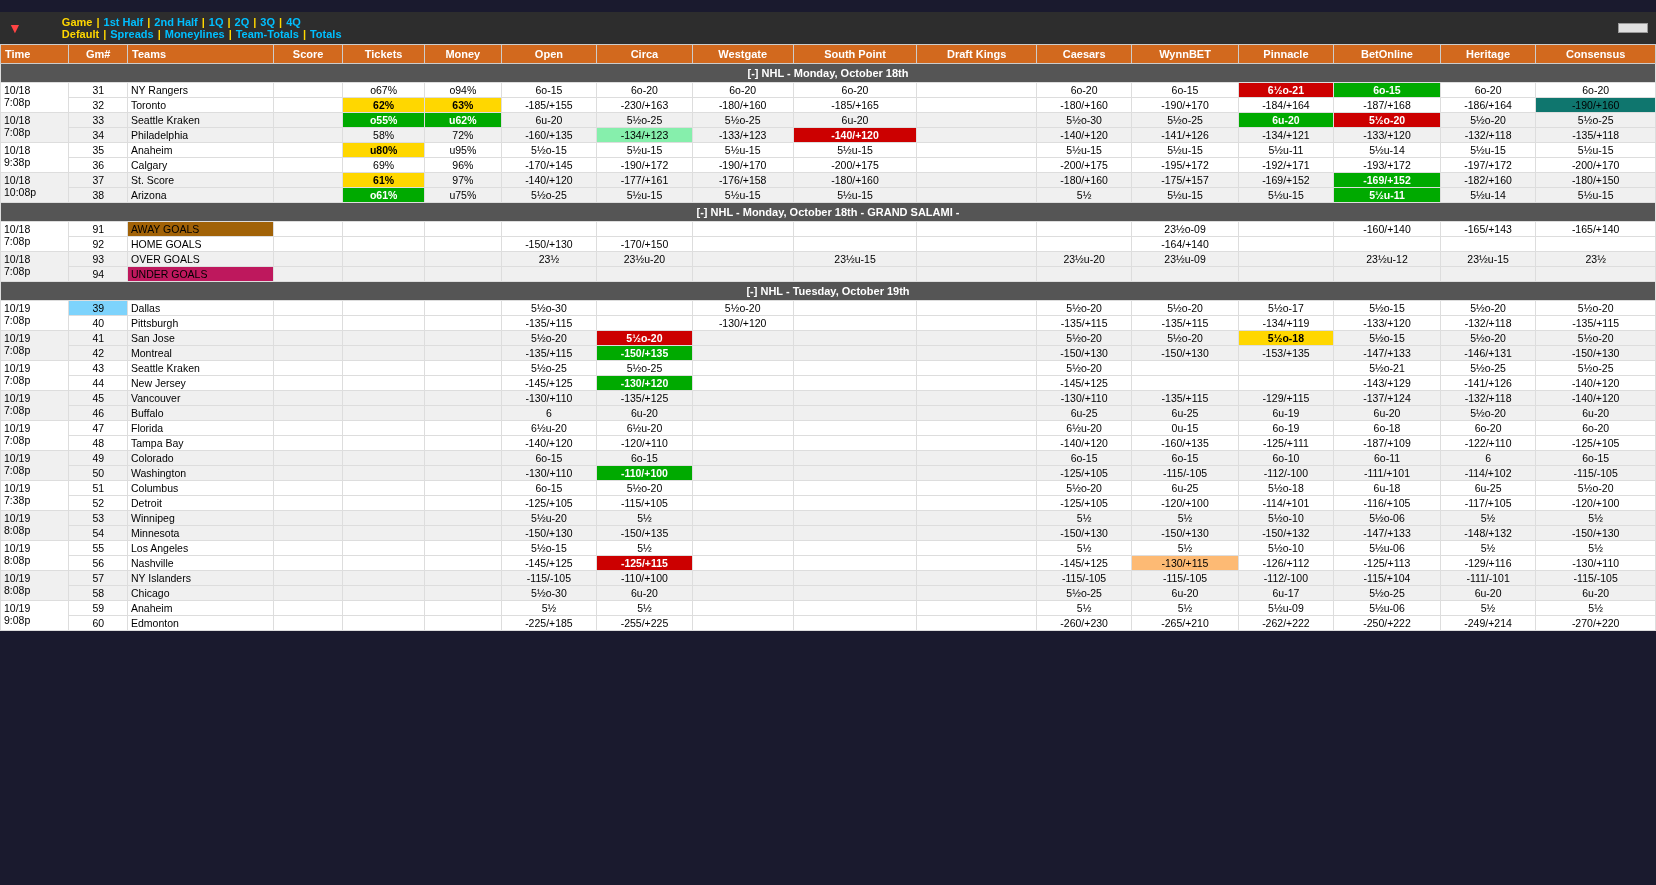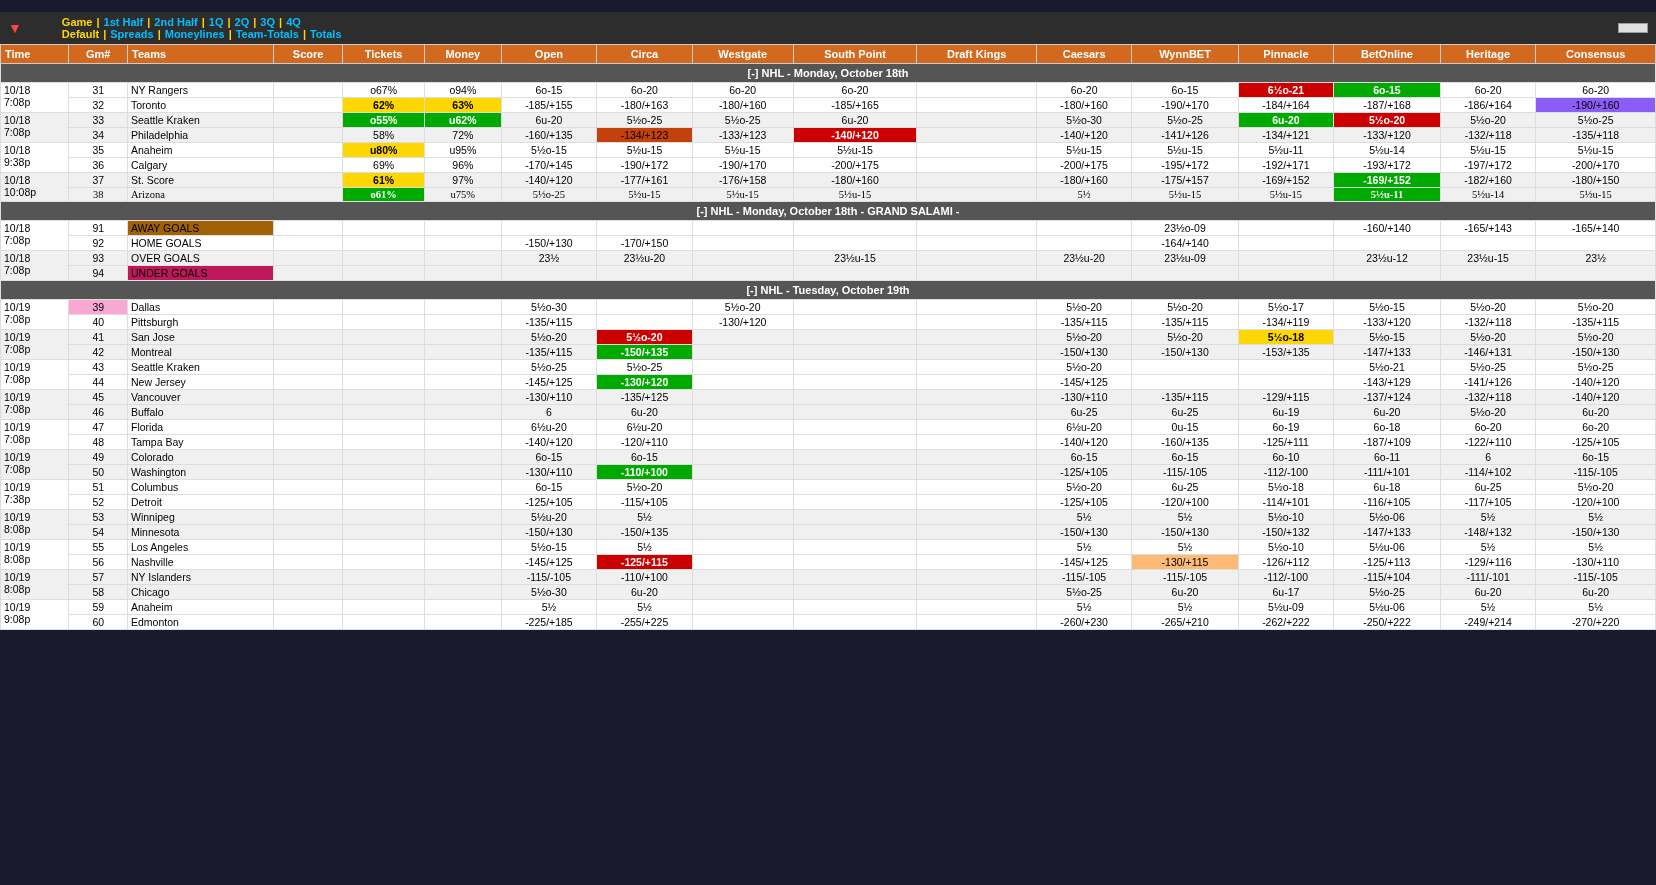--- a/index.html
+++ b/index.html
@@ -198,30 +198,30 @@
       <td style="background:#fff">6o-20</td>
       <td style="background:#fff">6o-20</td>
     </tr>
       <tr style="background: rgb(255, 255, 255);">
       <td style="background:#fff">32</td>
       <td class="left" style="background:#fff">Toronto</td>
       <td style="background:#fff"></td>
       <td class="highlight-yellow" style="">62%</td>
       <td class="highlight-yellow" style="">63%</td>
       <td style="background:#fff">-185/+155</td>
-      <td class="" style="background:#fff">-180/+163</td>
+      <td class="" style="background:#fff">-230/+163</td>
       <td style="background:#fff">-180/+160</td>
       <td class="" style="background:#fff">-185/+165</td>
       <td style="background:#fff"></td>
       <td style="background:#fff">-180/+160</td>
       <td style="background:#fff">-190/+170</td>
       <td class="" style="background:#fff">-184/+164</td>
       <td class="" style="background:#fff">-187/+168</td>
       <td style="background:#fff">-186/+164</td>
-      <td style="background:#8b5cf6">-190/+160</td>
+      <td style="background:#0f766e">-190/+160</td>
     </tr>
       <tr style="background: rgb(240, 240, 240);">
       <td rowspan="2" class="left" style="vertical-align:top;background:#f0f0f0">10/18<br>7:08p</td>
       <td style="background:#f0f0f0">33</td>
       <td class="left" style="background:#f0f0f0">Seattle Kraken</td>
       <td style="background:#f0f0f0"></td>
       <td class="highlight-green" style="">o55%</td>
       <td class="highlight-green" style="">u62%</td>
       <td style="background:#f0f0f0">6u-20</td>
       <td class="" style="background:#f0f0f0">5½o-25</td>
@@ -235,21 +235,21 @@
       <td style="background:#f0f0f0">5½o-20</td>
       <td style="background:#f0f0f0">5½o-25</td>
     </tr>
       <tr style="background: rgb(240, 240, 240);">
       <td style="background:#f0f0f0">34</td>
       <td class="left" style="background:#f0f0f0">Philadelphia</td>
       <td style="background:#f0f0f0"></td>
       <td class="" style="background:#f0f0f0">58%</td>
       <td class="" style="background:#f0f0f0">72%</td>
       <td style="background:#f0f0f0">-160/+135</td>
-      <td class="" style="background:#c2410c">-134/+123</td>
+      <td class="" style="background:#86efac">-134/+123</td>
       <td style="background:#f0f0f0">-133/+123</td>
       <td class="highlight-red" style="">-140/+120</td>
       <td style="background:#f0f0f0"></td>
       <td style="background:#f0f0f0">-140/+120</td>
       <td style="background:#f0f0f0">-141/+126</td>
       <td class="" style="background:#f0f0f0">-134/+121</td>
       <td class="" style="background:#f0f0f0">-133/+120</td>
       <td style="background:#f0f0f0">-132/+118</td>
       <td style="background:#f0f0f0">-135/+118</td>
     </tr>
@@ -302,21 +302,21 @@
       <td style="background:#f0f0f0">-176/+158</td>
       <td style="background:#f0f0f0">-180/+160</td>
       <td style="background:#f0f0f0"></td>
       <td style="background:#f0f0f0">-180/+160</td>
       <td style="background:#f0f0f0">-175/+157</td>
       <td class="" style="background:#f0f0f0">-169/+152</td>
       <td class="highlight-green" style="">-169/+152</td>
       <td style="background:#f0f0f0">-182/+160</td>
       <td style="background:#f0f0f0">-180/+150</td>
     </tr>
-      <tr style="background: #8b5cf6; font-family: Liberation Serif, serif;">
+      <tr style="background: #8b5cf6;">
       <td style="background:#f0f0f0">38</td>
       <td class="left" style="background:#f0f0f0">Arizona</td>
       <td style="background:#f0f0f0"></td>
       <td class="highlight-green" style="">o61%</td>
       <td class="" style="background:#f0f0f0">u75%</td>
       <td style="background:#f0f0f0">5½o-25</td>
       <td class="" style="background:#f0f0f0">5½u-15</td>
       <td style="background:#f0f0f0">5½u-15</td>
       <td class="" style="background:#f0f0f0">5½u-15</td>
       <td style="background:#f0f0f0"></td>
@@ -402,21 +402,21 @@
       <td class="" style="background:#f0f0f0"></td>
       <td class="" style="background:#f0f0f0"></td>
       <td style="background:#f0f0f0"></td>
       <td style="background:#f0f0f0"></td>
     </tr>
       <tr class="section-row">
         <td colspan="17" class="section-header">[-] NHL - Tuesday, October 19th</td>
       </tr>
       <tr style="background: rgb(255, 255, 255);">
       <td rowspan="2" class="left" style="vertical-align:top;background:#fff">10/19<br>7:08p</td>
-      <td style="background:#f9a8d4">39</td>
+      <td style="background:#7dd3fc">39</td>
       <td class="left" style="background:#fff">Dallas</td>
       <td style="background:#fff"></td>
       <td class="" style="background:#fff"></td>
       <td class="" style="background:#fff"></td>
       <td style="background:#fff">5½o-30</td>
       <td class="" style="background:#fff"></td>
       <td style="background:#fff">5½o-20</td>
       <td style="background:#fff"></td>
       <td style="background:#fff"></td>
       <td style="background:#fff">5½o-20</td>

